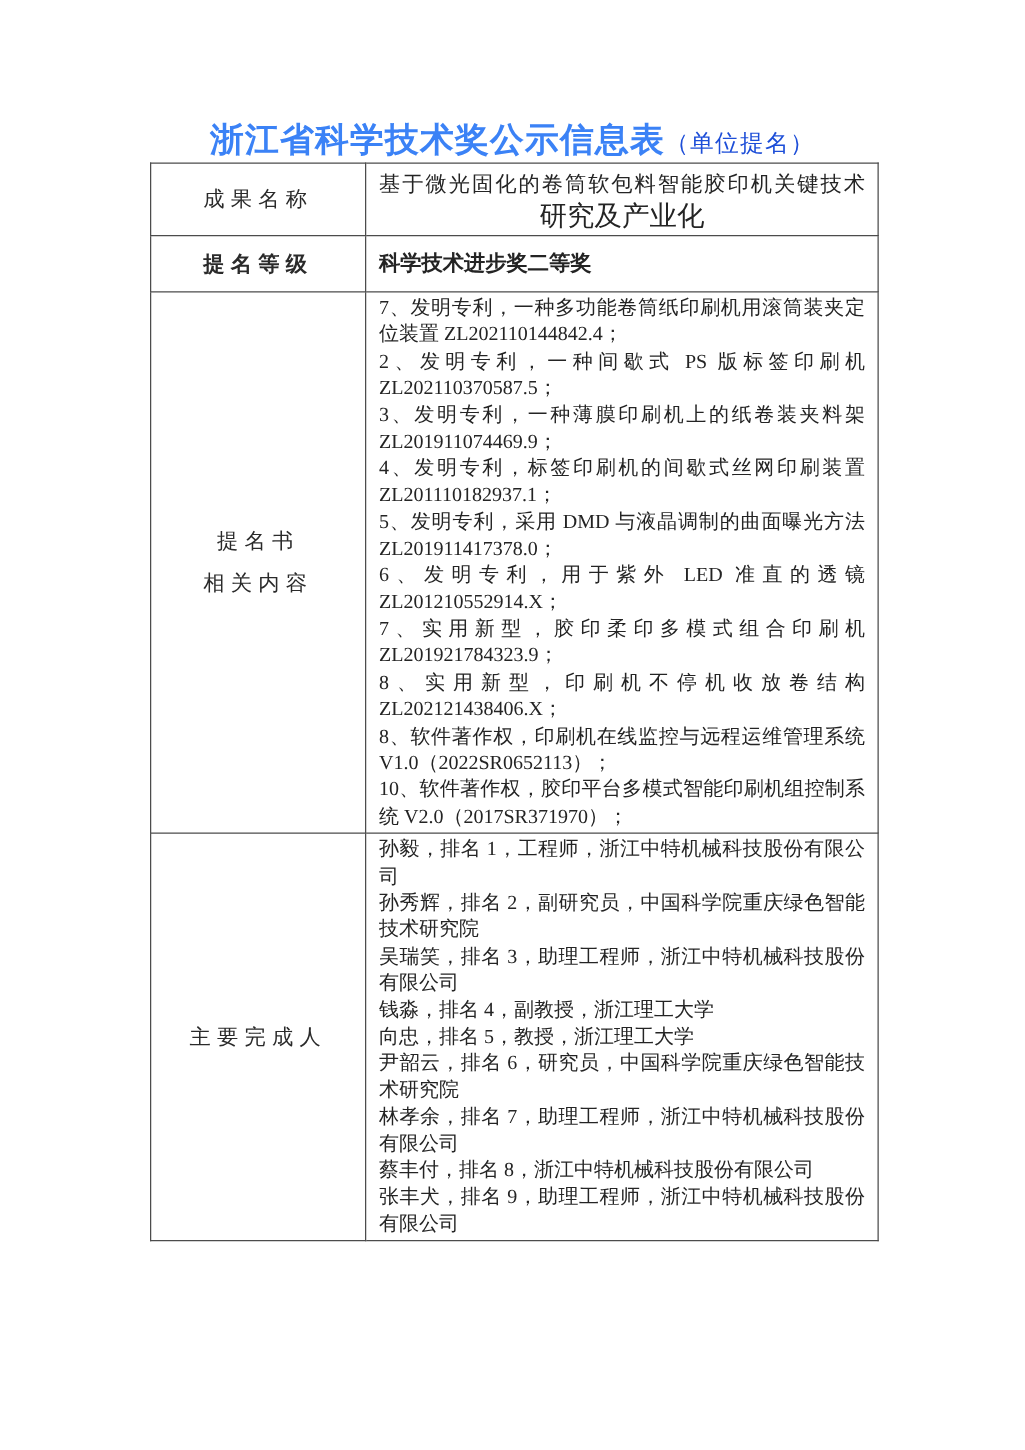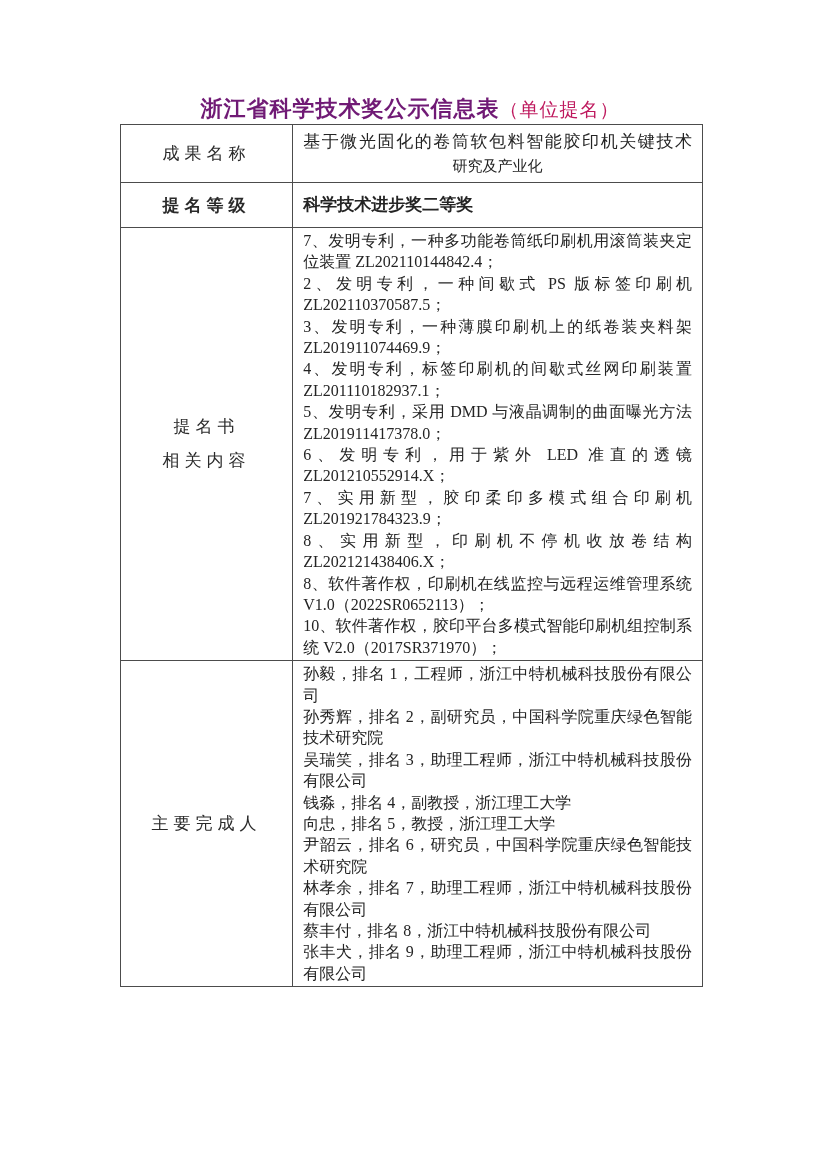--- a/index.html
+++ b/index.html
@@ -17,28 +17,28 @@
     overflow: hidden;
   }
   .title-block {
     padding-top: 94px;
     text-align: center;
     white-space: nowrap;
   }
   .title-main {
     font-family: Liberation Sans, sans-serif;
     font-weight: bold;
-    font-size: 22px;
+    font-size: 27px;
     letter-spacing: 1px;
-    color: #701a75;
+    color: #3b82f6;
   }
   .title-suffix {
     font-size: 19px;
     letter-spacing: 1px;
-    color: #be185d;
+    color: #1d4ed8;
   }
   .award-line {
     margin: 15px 0 8px 121px;
     font-size: 18px;
     letter-spacing: 0.5px;
   }
   table.info-table {
     border-collapse: collapse;
     table-layout: fixed;
     margin-left: 120px;
@@ -67,21 +67,21 @@
   .row-level  { height: 45px; font-weight: bold; }
   .row-nomination .value-cell { height: 430px; }
   .row-completers .value-cell { height: 300px; }
   .justify-line {
     font-size: 17px;
     line-height: 25px;
     text-align: justify;
     text-align-last: justify;
   }
   .center-line {
-    font-size: 15px;
+    font-size: 22px;
     line-height: 25px;
     text-align: center;
   }
   .single-center {
     text-align: left;
     font-size: 17px;
   }
   .item {
     margin: 0;
     text-align: justify;

